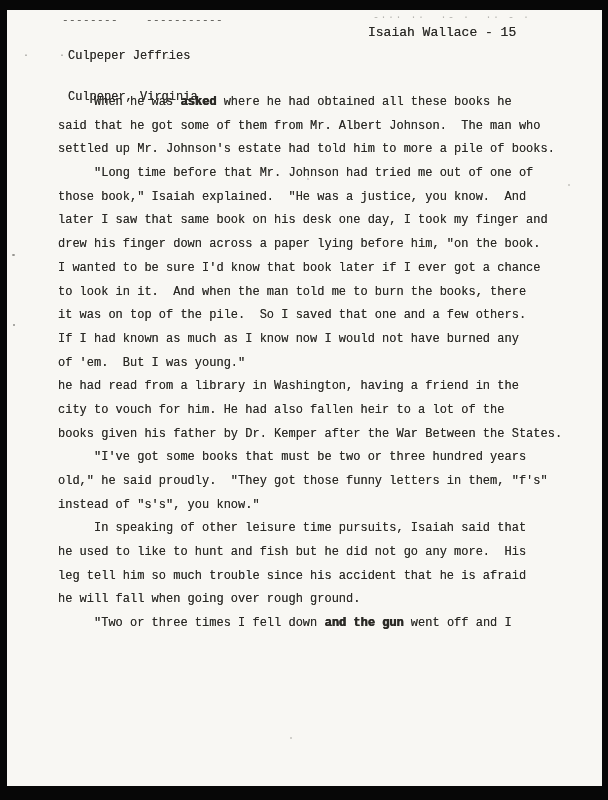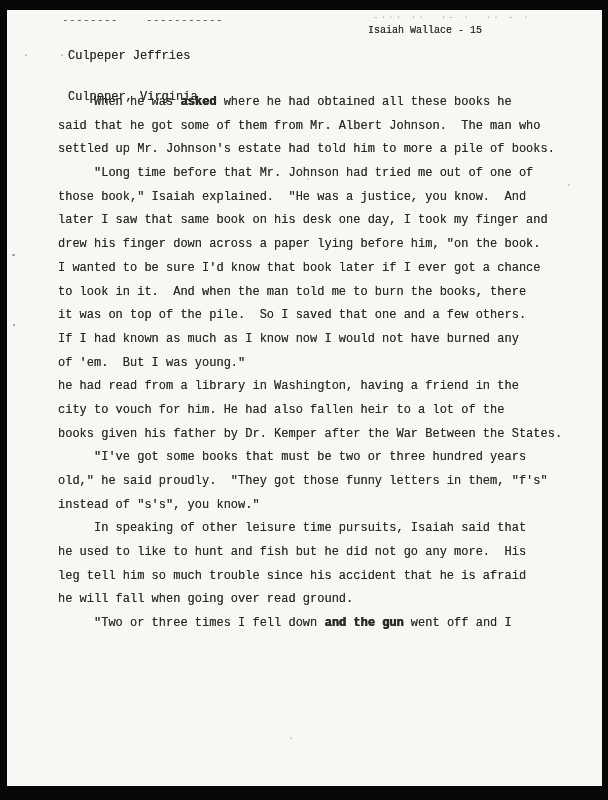--- a/index.html
+++ b/index.html
@@ -32,21 +32,21 @@
     white-space: pre;
   }
   .header-left {
     position: absolute; left: 61px; top: 13px;
     font-size: 12px; line-height: 13.5px;
     text-shadow: 0 0 0.5px rgba(43,42,38,0.7);
     white-space: pre;
   }
   .header-right {
     position: absolute; left: 361px; top: 15px;
-    font-size: 10px;
+    font-size: 13px;
     text-shadow: 0 0 0.5px rgba(43,42,38,0.7);
     white-space: pre;
   }
   .stray-dots {
     position: absolute; left: 16px; top: 40px;
     font-size: 10px; letter-spacing: 6px;
     color: #4a4944; opacity: 0.6;
     white-space: pre;
   }
   
@@ -106,21 +106,21 @@
         <div class="line"><span>of 'em.  But I was young."</span></div>
         <div class="line"><span>he had read from a library in Washington, having a friend in the</span></div>
         <div class="line"><span>city to vouch for him. He had also fallen heir to a lot of the</span></div>
         <div class="line"><span>books given his father by Dr. Kemper after the War Between the States.</span></div>
         <div class="line"><span>     "I've got some books that must be two or three hundred years</span></div>
         <div class="line"><span>old," he said proudly.  "They got those funny letters in them, "f's"</span></div>
         <div class="line"><span>instead of "s's", you know."</span></div>
         <div class="line"><span>     In speaking of other leisure time pursuits, Isaiah said that</span></div>
         <div class="line"><span>he used to like to hunt and fish but he did not go any more.  His</span></div>
         <div class="line"><span>leg tell him so much trouble since his accident that he is afraid</span></div>
-        <div class="line"><span>he will fall when going over read ground.</span></div>
+        <div class="line"><span>he will fall when going over rough ground.</span></div>
         <div class="line"><span>     "Two or three times I fell down </span><span class="overstrike">and the gun</span><span> went off and I</span></div>
       </div>
 
     <span class="speck s1"></span>
     <span class="speck s2"></span>
     <span class="speck s3"></span>
     <span class="speck s4"></span>
     <span class="speck s5"></span>
     <span class="speck s6"></span>
   </div>

